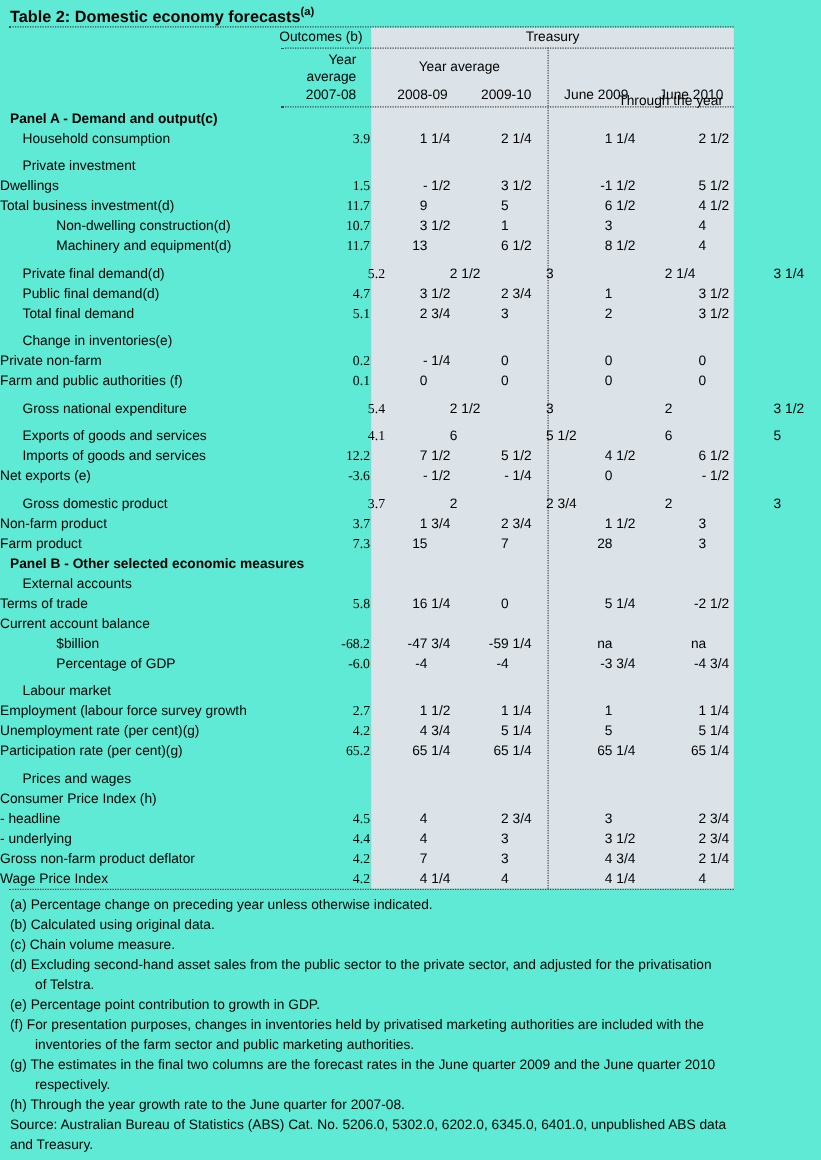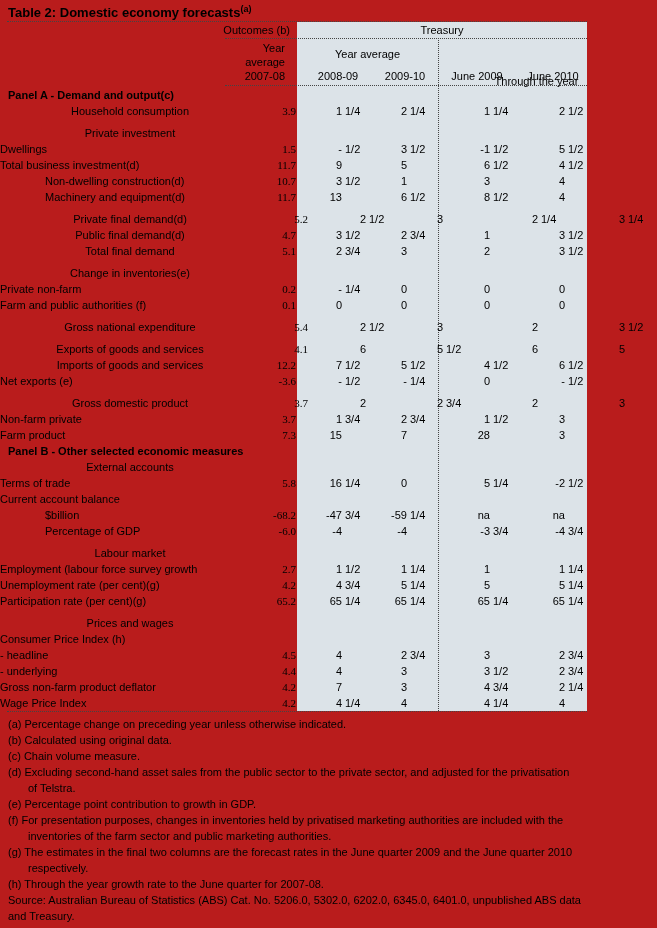--- a/index.html
+++ b/index.html
@@ -1,17 +1,17 @@
 <!DOCTYPE html>
 <html><head>
 <meta charset="utf-8">
 <style>
   html,body{margin:0;padding:0;}
   body{background:#ffffff;font-family:"Liberation Sans","DejaVu Sans",sans-serif;color:#000;}
-  .page{position:relative;width:657px;height:928px;background:#b91c1c;overflow:hidden;}
+  .page{position:relative;width:657px;height:928px;background:#5eead4;overflow:hidden;}
   .title{position:absolute;left:8px;top:4px;font-size:13px;font-weight:bold;white-space:nowrap;}
   .title sup{font-size:9px;font-weight:bold;}
   .hline{position:absolute;height:0;border-top:1px dotted #444;}
   #line-title{left:7px;top:21px;width:580px;}
   #line-header1{left:225px;top:38px;width:362px;}
   #line-header2{left:225px;top:85px;width:362px;}
   #line-bottom{left:7px;top:711px;width:580px;}
   .shade{position:absolute;left:297px;top:22px;width:290px;height:689px;}
   .vline{position:absolute;left:438px;top:38px;width:0;height:673px;border-left:1px dotted #444;}
   .htxt{position:absolute;font-size:11px;line-height:13px;}
@@ -25,21 +25,21 @@
   #h-y0708{left:160px;top:70px;width:125px;}
   #h-y0809{left:297px;top:70px;width:82px;}
   #h-y0910{left:365px;top:70px;width:80px;}
   #h-jun09{left:438px;top:70px;width:78px;}
   #h-jun10{left:512px;top:70px;width:82px;}
   .tbody{position:absolute;left:0;top:87px;width:587px;}
   .row{display:flex;height:16px;line-height:16px;font-size:11px;}
   .row.gap{margin-top:6px;gap:12px;}
   .row .label{flex:0 0 228px;white-space:nowrap;box-sizing:border-box;}
   .row.panel .label{flex:1 1 auto;font-weight:bold;padding-left:8px;}
-  .label.lv1{padding-left:32px;text-align:center;}
+  .label.lv1{padding-left:18px;}
   .label.lv2{}
   .label.lv3{padding-left:45px;}
   .row .out{flex:0 0 69px;box-sizing:border-box;text-align:right;padding-right:1px;font-family:Liberation Serif, serif;}
   .fcol{display:flex;box-sizing:border-box;}
   .fcol .int{display:block;text-align:right;box-sizing:border-box;}
   .fcol .frac{display:block;text-align:left;box-sizing:border-box;padding-left:3px;}
   .f1{flex:0 0 68px;} .f1 .int{width:45px;} .f1 .frac{width:20px;}
   .f2{flex:0 0 73px;} .f2 .int{width:42px;} .f2 .frac{width:28px;}
   .f3{flex:0 0 74px;} .f3 .int{width:52px;} .f3 .frac{width:19px;}
   .f4{flex:0 0 75px;} .f4 .int{width:53px;} .f4 .frac{width:19px;}
@@ -413,21 +413,21 @@
         <div class="fcol f3">
           <span class="int">2</span>
           <span class="frac"></span>
         </div>
         <div class="fcol f4">
           <span class="int">3</span>
           <span class="frac"></span>
         </div>
       </div>
       <div class="row">
-        <div class="label lv2">Non-farm private</div>
+        <div class="label lv2">Non-farm product</div>
         <div class="out">3.7</div>
         <div class="fcol f1">
           <span class="int">1</span>
           <span class="frac">3/4</span>
         </div>
         <div class="fcol f2">
           <span class="int">2</span>
           <span class="frac">3/4</span>
         </div>
         <div class="fcol f3">

